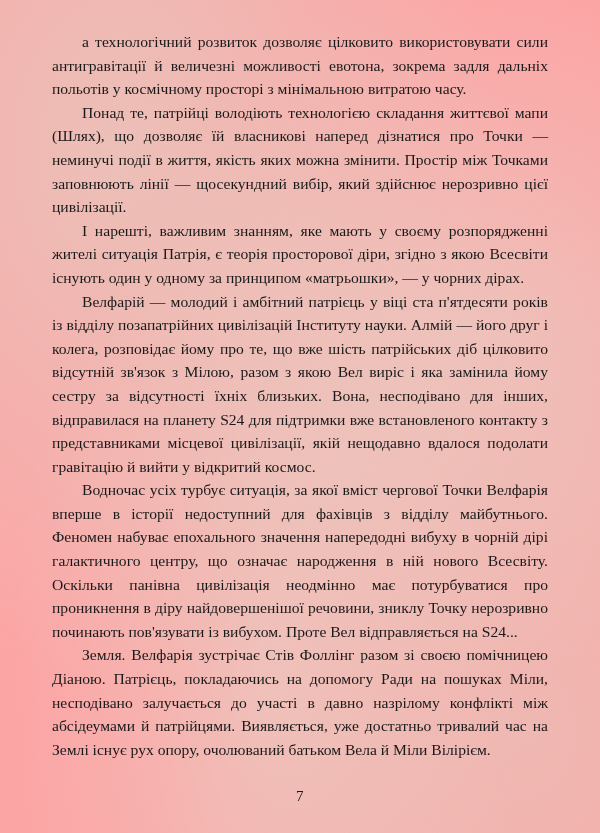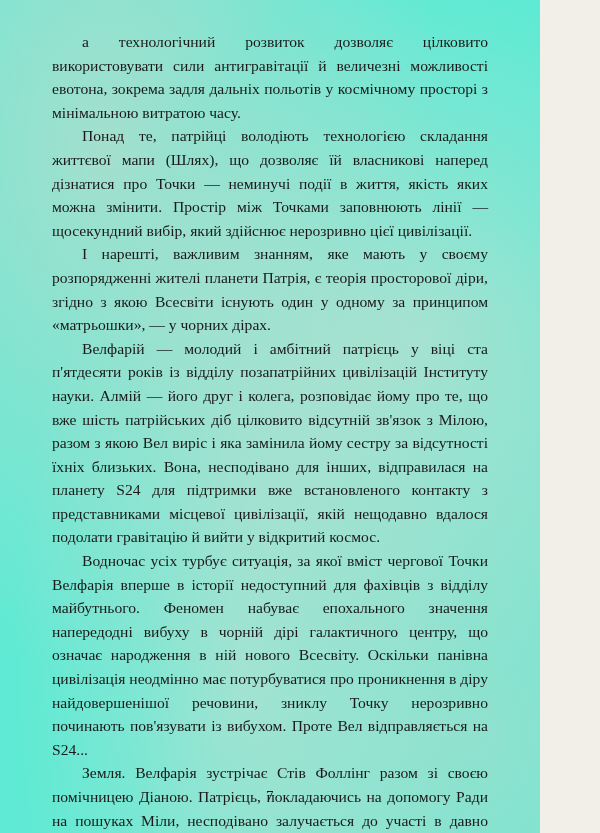--- a/index.html
+++ b/index.html
@@ -9,25 +9,25 @@
   body {
     width: 600px;
     height: 833px;
     background: #f2efe9;
     font-family: "Liberation Serif", serif;
     color: #1a1a1a;
     overflow: hidden;
   }
   .page {
     position: relative;
-    width: 540px;
+    width: 600px;
     height: 833px;
     box-sizing: border-box;
     padding: 30px 52px 0 52px;
-    background: #5eead4;
+    background: #fca5a5;
   }
   
   .page::before {
     content: "";
     position: absolute;
     left: 0; top: 0; right: 0; bottom: 0;
     background:
       radial-gradient(ellipse at 20% 18%, rgba(222,214,200,0.55) 0%, rgba(242,239,233,0) 55%),
       radial-gradient(ellipse at 78% 40%, rgba(226,219,206,0.5) 0%, rgba(242,239,233,0) 50%),
       radial-gradient(ellipse at 45% 80%, rgba(228,221,208,0.45) 0%, rgba(242,239,233,0) 55%),
@@ -60,21 +60,21 @@
   }
 </style>
 </head>
 <body>
 
 <div class="page">
 
   <div class="body-text">
     <p>а технологічний розвиток дозволяє цілковито використовувати сили антигравітації й величезні можливості евотона, зокрема задля дальніх польотів у космічному просторі з мінімальною витратою часу.</p>
     <p>Понад те, патрійці володіють технологією складання життєвої мапи (Шлях), що дозволяє їй власникові наперед дізнатися про Точки — неминучі події в життя, якість яких можна змінити. Простір між Точками заповнюють лінії — щосекундний вибір, який здійснює нерозривно цієї цивілізації.</p>
-    <p>І нарешті, важливим знанням, яке мають у своєму розпорядженні жителі планети Патрія, є теорія просторової діри, згідно з якою Всесвіти існують один у одному за принципом «матрьошки», — у чорних дірах.</p>
+    <p>І нарешті, важливим знанням, яке мають у своєму розпорядженні жителі ситуація Патрія, є теорія просторової діри, згідно з якою Всесвіти існують один у одному за принципом «матрьошки», — у чорних дірах.</p>
     <p>Велфарій — молодий і амбітний патрієць у віці ста п'ятдесяти років із відділу позапатрійних цивілізацій Інституту науки. Алмій — його друг і колега, розповідає йому про те, що вже шість патрійських діб цілковито відсутній зв'язок з Мілою, разом з якою Вел виріс і яка замінила йому сестру за відсутності їхніх близьких. Вона, несподівано для інших, відправилася на планету S24 для підтримки вже встановленого контакту з представниками місцевої цивілізації, якій нещодавно вдалося подолати гравітацію й вийти у відкритий космос.</p>
     <p>Водночас усіх турбує ситуація, за якої вміст чергової Точки Велфарія вперше в історії недоступний для фахівців з відділу майбутнього. Феномен набуває епохального значення напередодні вибуху в чорній дірі галактичного центру, що означає народження в ній нового Всесвіту. Оскільки панівна цивілізація неодмінно має потурбуватися про проникнення в діру найдовершенішої речовини, зниклу Точку нерозривно починають пов'язувати із вибухом. Проте Вел відправляється на S24...</p>
     <p>Земля. Велфарія зустрічає Стів Фоллінг разом зі своєю помічницею Діаною. Патрієць, покладаючись на допомогу Ради на пошуках Міли, несподівано залучається до участі в давно назрілому конфлікті між абсідеумами й патрійцями. Виявляється, уже достатньо тривалий час на Землі існує рух опору, очолюваний батьком Вела й Міли Вілірієм.</p>
   </div>
 
   <div class="folio">7</div>
 
 </div>
 
 </body></html>

